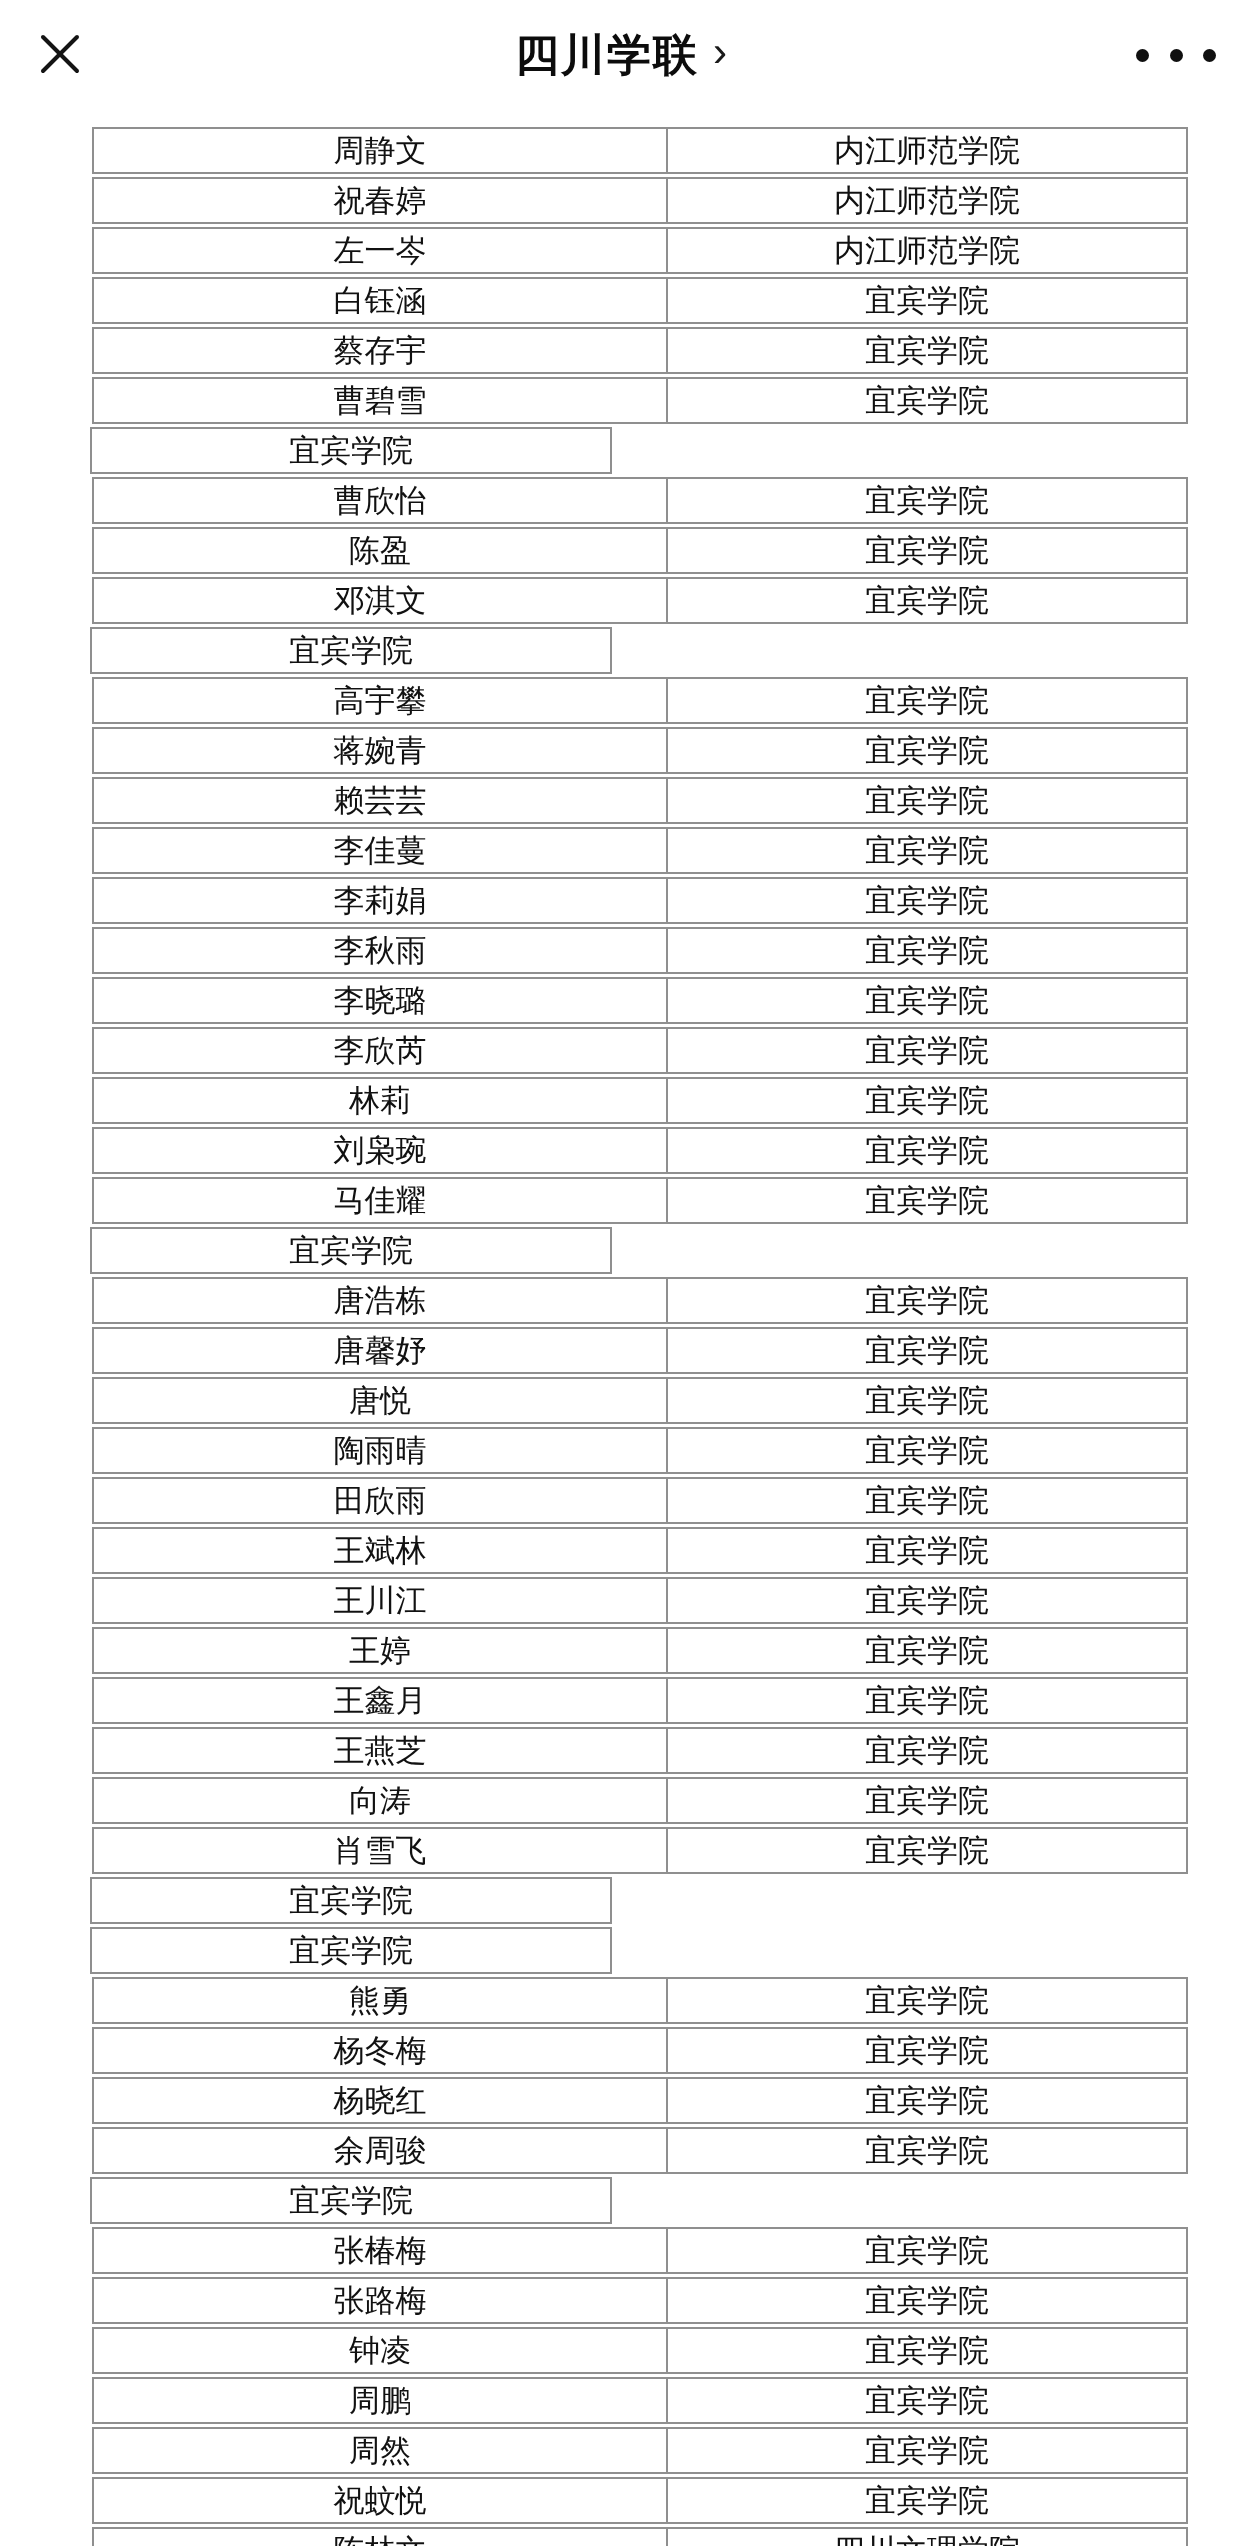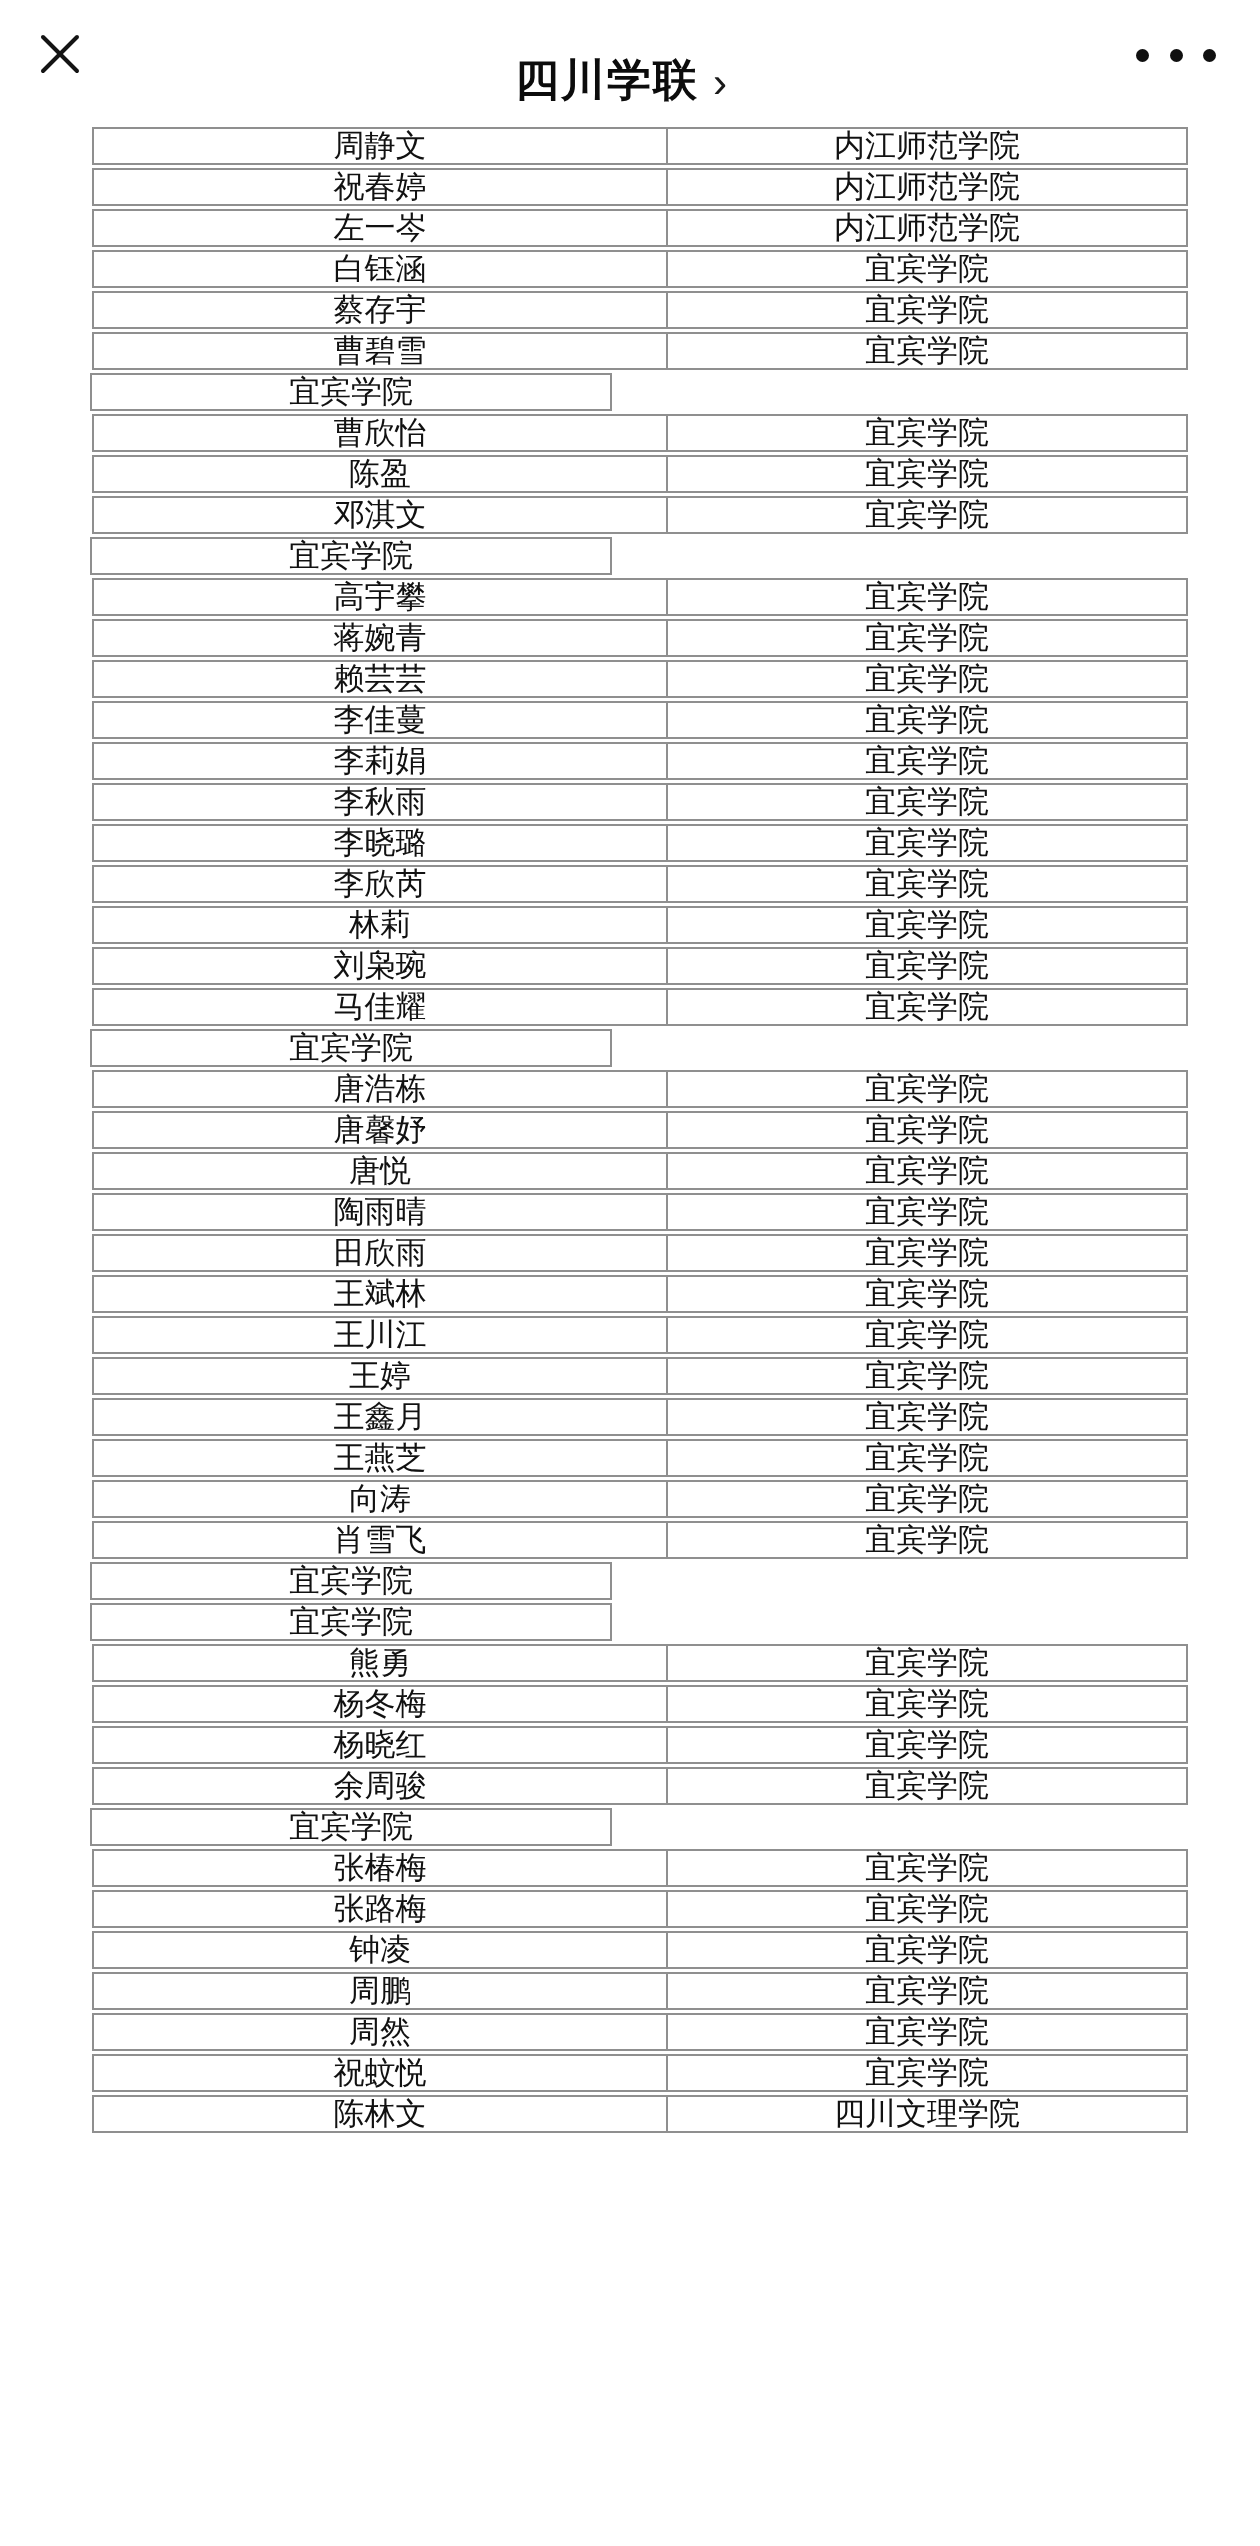--- a/index.html
+++ b/index.html
@@ -17,21 +17,21 @@
     background: #ffffff;
   }
   .close-btn {
     position: absolute; left: 34px; top: 28px;
     width: 52px; height: 52px;
     display: flex; align-items: center; justify-content: center;
     cursor: pointer;
   }
   .title-wrap {
     position: absolute; left: 0; right: 18px; top: 0; height: 110px;
-    display: flex; align-items: flex-end; justify-content: center;
+    display: flex; align-items: center; justify-content: center;
     cursor: pointer;
   }
   .title-text {
     font-size: 44px; font-weight: 700; color: #0c0c0c;
     letter-spacing: 2px;
   }
   .title-chevron {
     font-size: 42px; font-weight: 400; color: #1a1a1a;
     margin-left: 14px; transform: translateY(-3px);
   }
@@ -42,21 +42,21 @@
     cursor: pointer;
   }
   .dot { width: 13px; height: 13px; border-radius: 50%; background: #101010; }
   
   .table-wrap {
     position: absolute; left: 92px; top: 127px;
     width: 1096px;
   }
   .t-row {
     display: flex;
-    height: 38px;
+    height: 47px;
     margin-bottom: 3px;
   }
   .t-cell {
     box-sizing: border-box;
     border: 2px solid #8f8f8f;
     background: #ffffff;
     display: flex; align-items: center; justify-content: center;
     font-family: "Liberation Serif", serif;
     font-size: 31px; color: #111111;
     white-space: nowrap; overflow: hidden;

